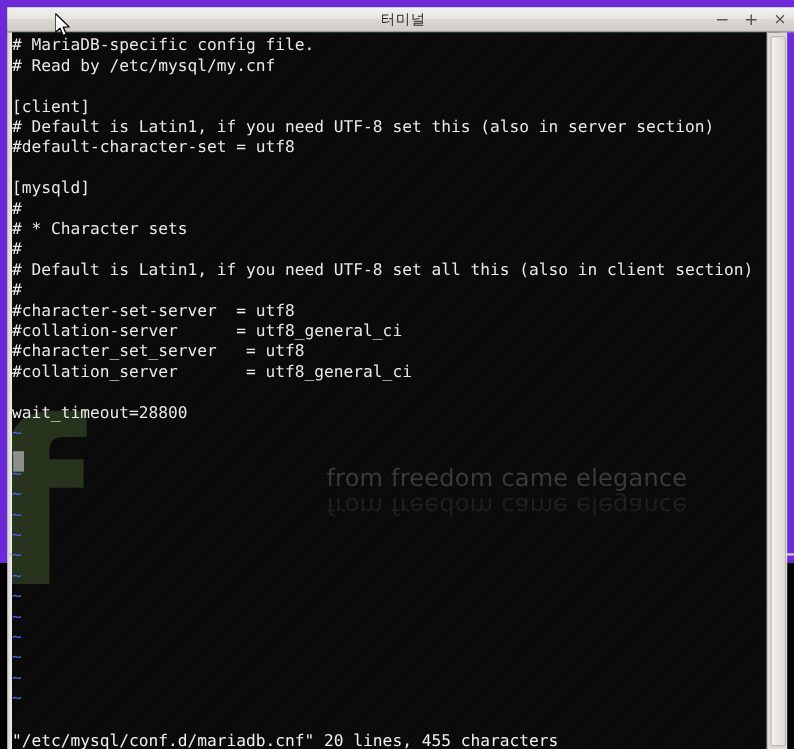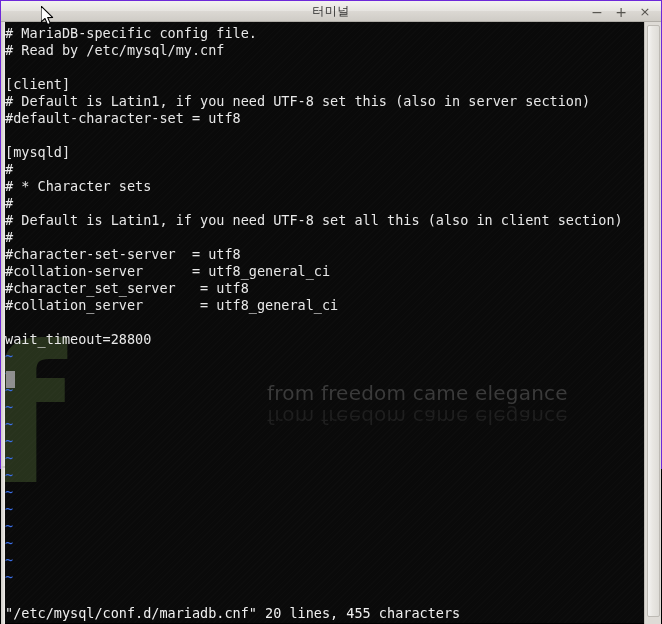--- a/index.html
+++ b/index.html
@@ -15,21 +15,21 @@
   }
 
   
   .window {
     position: absolute;
     left: 0; top: 0;
     width: 662px;
     height: 469px;
     background: #14532d;
     box-sizing: border-box;
-    border: 1px solid #6d28d9;
+    border: 6px solid #6d28d9;
   }
 
   
   .titlebar {
     position: absolute;
     left: 0; top: 0;
     width: 660px;
     height: 21px;
     background: linear-gradient(to bottom, #f3f2f0 0%, #e6e4e0 48%, #dbd8d3 52%, #cfccc6 100%);
     border-bottom: 1px solid #b0ada7;

